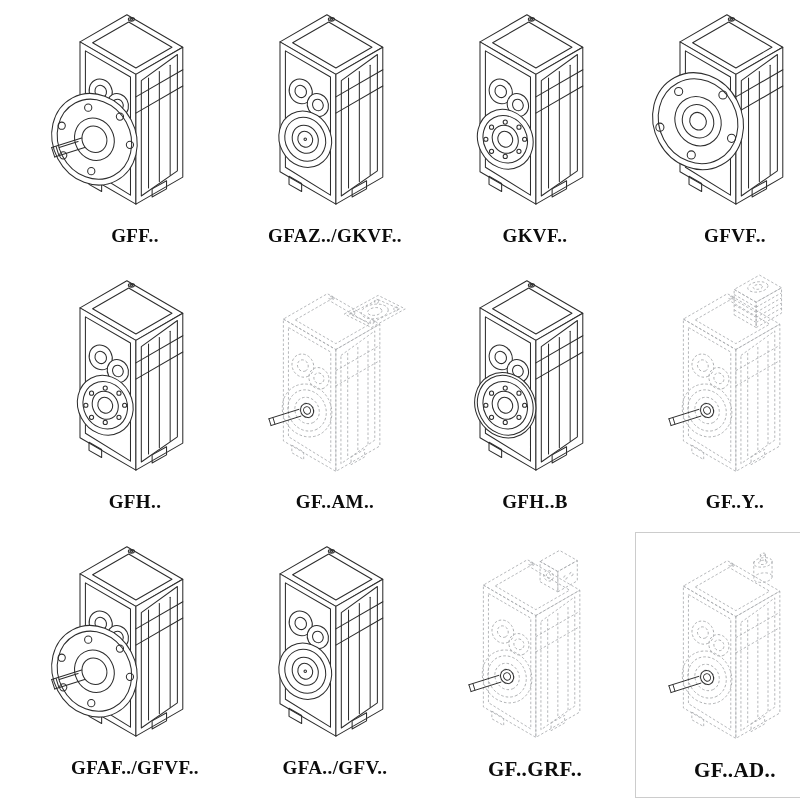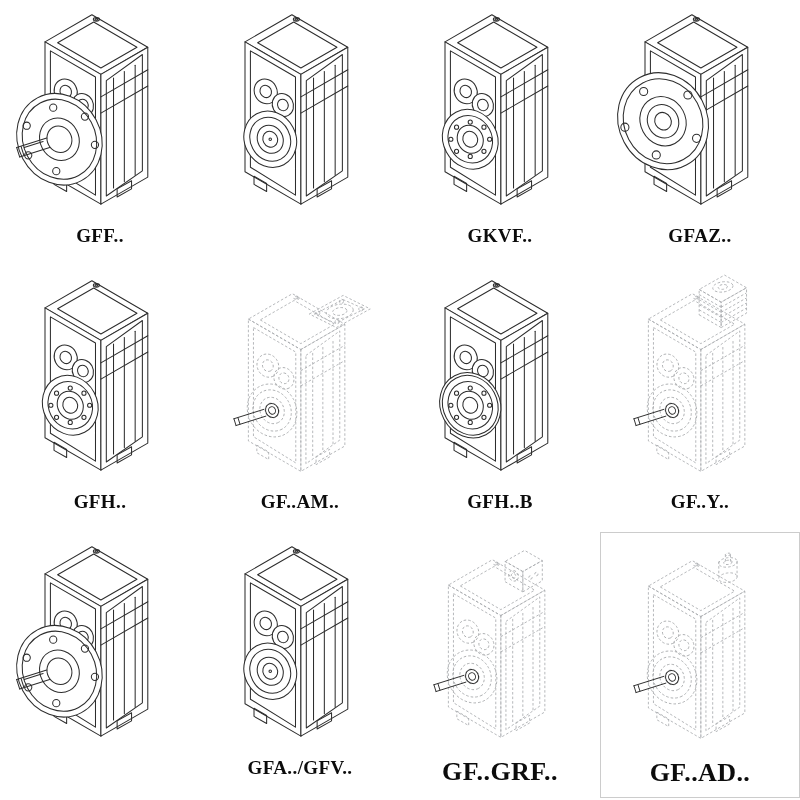--- a/index.html
+++ b/index.html
@@ -10,20 +10,21 @@
   }
   .page {
     width: 800px; height: 800px;
     font-family: "Liberation Serif", serif;
     overflow: hidden;
   }
   .grid {
     display: grid;
     grid-template-columns: repeat(4, 200px);
     grid-auto-rows: 266px;
+    padding-left: 35px;
   }
   figure.cell {
     margin: 0;
     display: flex;
     flex-direction: column;
     align-items: center;
     padding: 4px 2px 2px;
   }
   .art {
     width: 188px; height: 220px;
@@ -33,21 +34,21 @@
   }
   .art svg { width: 100%; height: 100%; }
   figcaption.cap {
     font-weight: 700;
     font-size: 19px;
     letter-spacing: .4px;
     color: #0c0c0c;
     margin-top: 1px;
     white-space: nowrap;
   }
-  figcaption.cap.lg { font-size: 26px; }
+  figcaption.cap.lg { font-size: 21px; }
   figure.boxed { border: 1px solid var(--border, #cccccc); }
   svg .ink {
     stroke: var(--ink, #2d2d2d);
     stroke-width: 1.15;
     fill: none;
     stroke-linejoin: round;
     stroke-linecap: round;
   }
   svg .ghost {
     stroke: var(--ghost, #a9abae);
@@ -131,20 +132,21 @@
               <polygon points="44,191 58,199 58,208 44,200"></polygon>
               <polygon points="114,205 130,196 130,205 114,214"></polygon>
               <ellipse cx="62" cy="150" rx="32" ry="28.5" fill="#fff" transform="rotate(62 62 150)"></ellipse>
               <ellipse cx="62" cy="150" rx="25" ry="22" transform="rotate(62 62 150)"></ellipse>
               <ellipse cx="62" cy="150" rx="16" ry="14" transform="rotate(62 62 150)"></ellipse>
               <ellipse cx="62" cy="150" rx="9" ry="8" transform="rotate(62 62 150)"></ellipse>
               <circle cx="62" cy="150" r="1.4"></circle>
             </g>
           </svg>
         </div>
+      <figcaption class="cap">GFAZ../GKVF..</figcaption>
     </figure>
 
     <figure class="cell">
       <div class="art">
           <svg viewBox="0 0 190 244" xmlns="http://www.w3.org/2000/svg">
             <g class="ink">
               <polygon points="34,42 96,78 148,48 86,12" fill="#fff"></polygon>
               <polygon points="48,43 96,71 136,48 88,20"></polygon>
               <ellipse cx="91" cy="17" rx="3.4" ry="2" transform="rotate(0 91 17)"></ellipse>
               <ellipse cx="91" cy="17" rx="1.6" ry="0.9" transform="rotate(0 91 17)"></ellipse>
@@ -210,21 +212,21 @@
               <circle cx="11.7" cy="136.6" r="4.5"></circle>
               <circle cx="32.5" cy="97.1" r="4.5"></circle>
               <circle cx="81.6" cy="100.9" r="4.5"></circle>
               <circle cx="91.2" cy="149" r="4.5"></circle>
               <ellipse cx="54" cy="130" rx="28" ry="25" fill="#fff" transform="rotate(62 54 130)"></ellipse>
               <ellipse cx="54" cy="130" rx="19" ry="17" transform="rotate(62 54 130)"></ellipse>
               <ellipse cx="54" cy="130" rx="10" ry="9" transform="rotate(62 54 130)"></ellipse>
             </g>
           </svg>
         </div>
-      <figcaption class="cap">GFAZ..</figcaption>
+      <figcaption class="cap">GFVF..</figcaption>
     </figure>
 
     <figure class="cell">
       <div class="art">
           <svg viewBox="0 0 190 244" xmlns="http://www.w3.org/2000/svg">
             <g class="ink">
               <polygon points="34,42 96,78 148,48 86,12" fill="#fff"></polygon>
               <polygon points="48,43 96,71 136,48 88,20"></polygon>
               <ellipse cx="91" cy="17" rx="3.4" ry="2" transform="rotate(0 91 17)"></ellipse>
               <ellipse cx="91" cy="17" rx="1.6" ry="0.9" transform="rotate(0 91 17)"></ellipse>
@@ -442,20 +444,21 @@
               <ellipse cx="50" cy="150" rx="24" ry="21.5" fill="#fff" transform="rotate(62 50 150)"></ellipse>
               <ellipse cx="50" cy="150" rx="15" ry="13.5" transform="rotate(62 50 150)"></ellipse>
               <line x1="35.9" y1="148.7" x2="2.6" y2="159.2"></line>
               <line x1="39.2" y1="159.1" x2="5.9" y2="169.6"></line>
               <line x1="2.6" y1="159.2" x2="5.9" y2="169.6"></line>
               <line x1="7.5" y1="158.1" x2="10.5" y2="167.7"></line>
               <line x1="31.9" y1="152.5" x2="10.9" y2="159.1"></line>
             </g>
           </svg>
         </div>
+      <figcaption class="cap">GFAF../GFVF..</figcaption>
     </figure>
 
     <figure class="cell">
       <div class="art">
           <svg viewBox="0 0 190 244" xmlns="http://www.w3.org/2000/svg">
             <g class="ink">
               <polygon points="34,42 96,78 148,48 86,12" fill="#fff"></polygon>
               <polygon points="48,43 96,71 136,48 88,20"></polygon>
               <ellipse cx="91" cy="17" rx="3.4" ry="2" transform="rotate(0 91 17)"></ellipse>
               <ellipse cx="91" cy="17" rx="1.6" ry="0.9" transform="rotate(0 91 17)"></ellipse>

